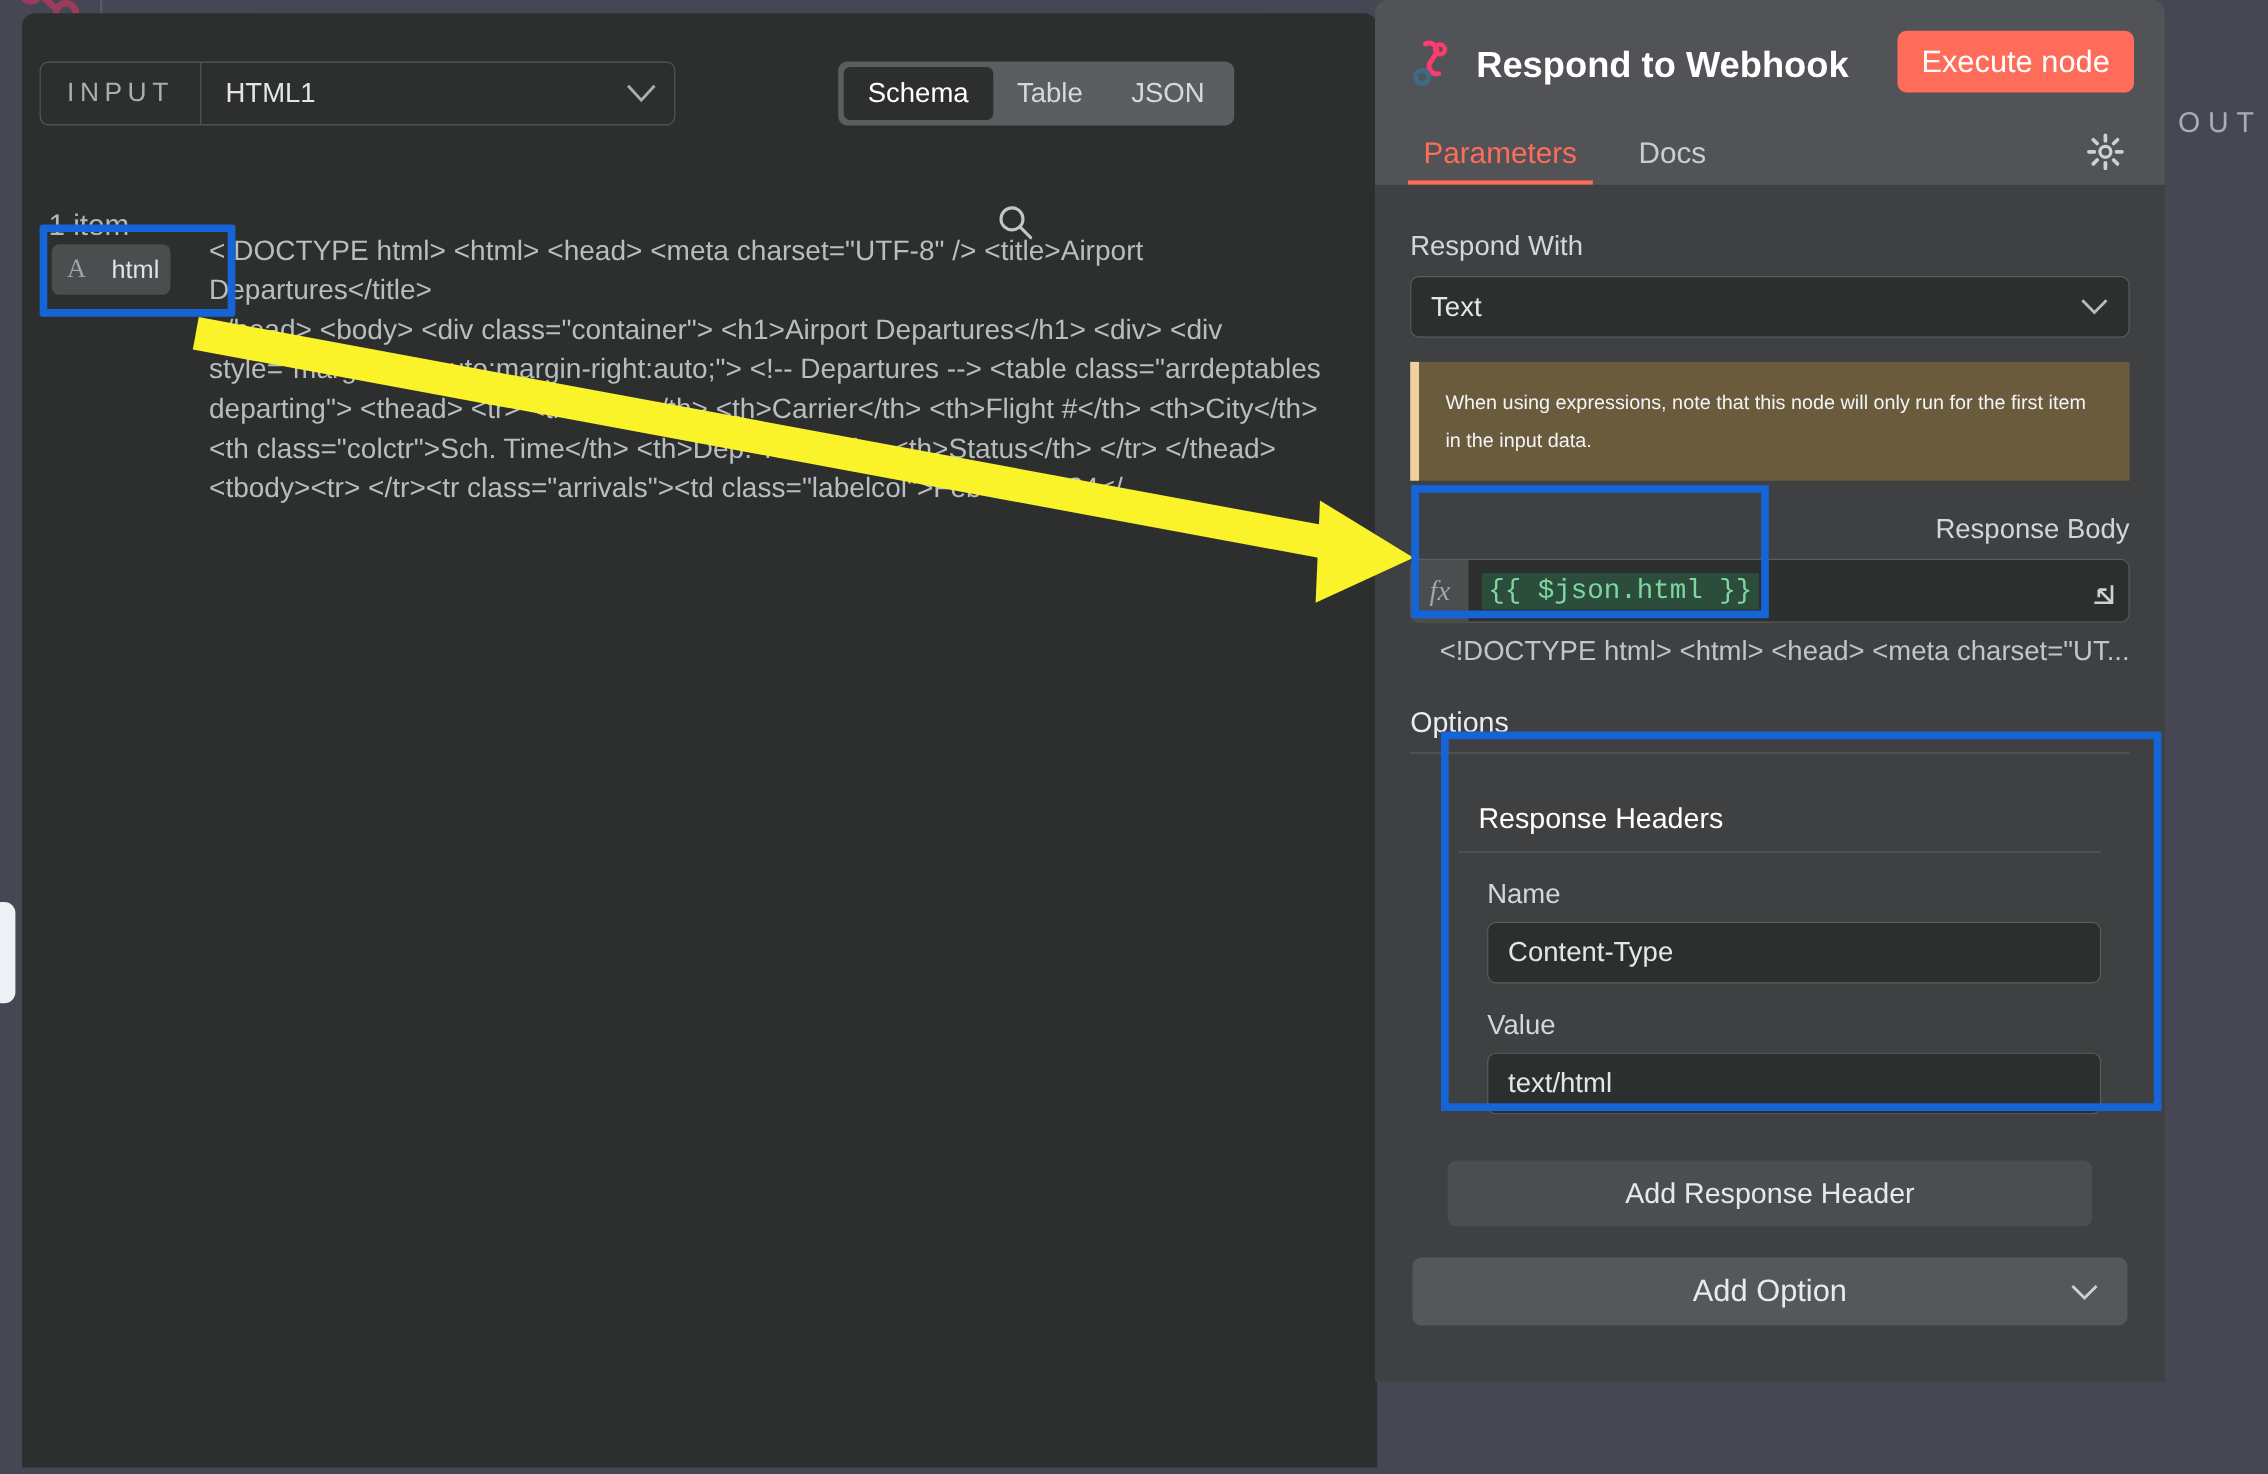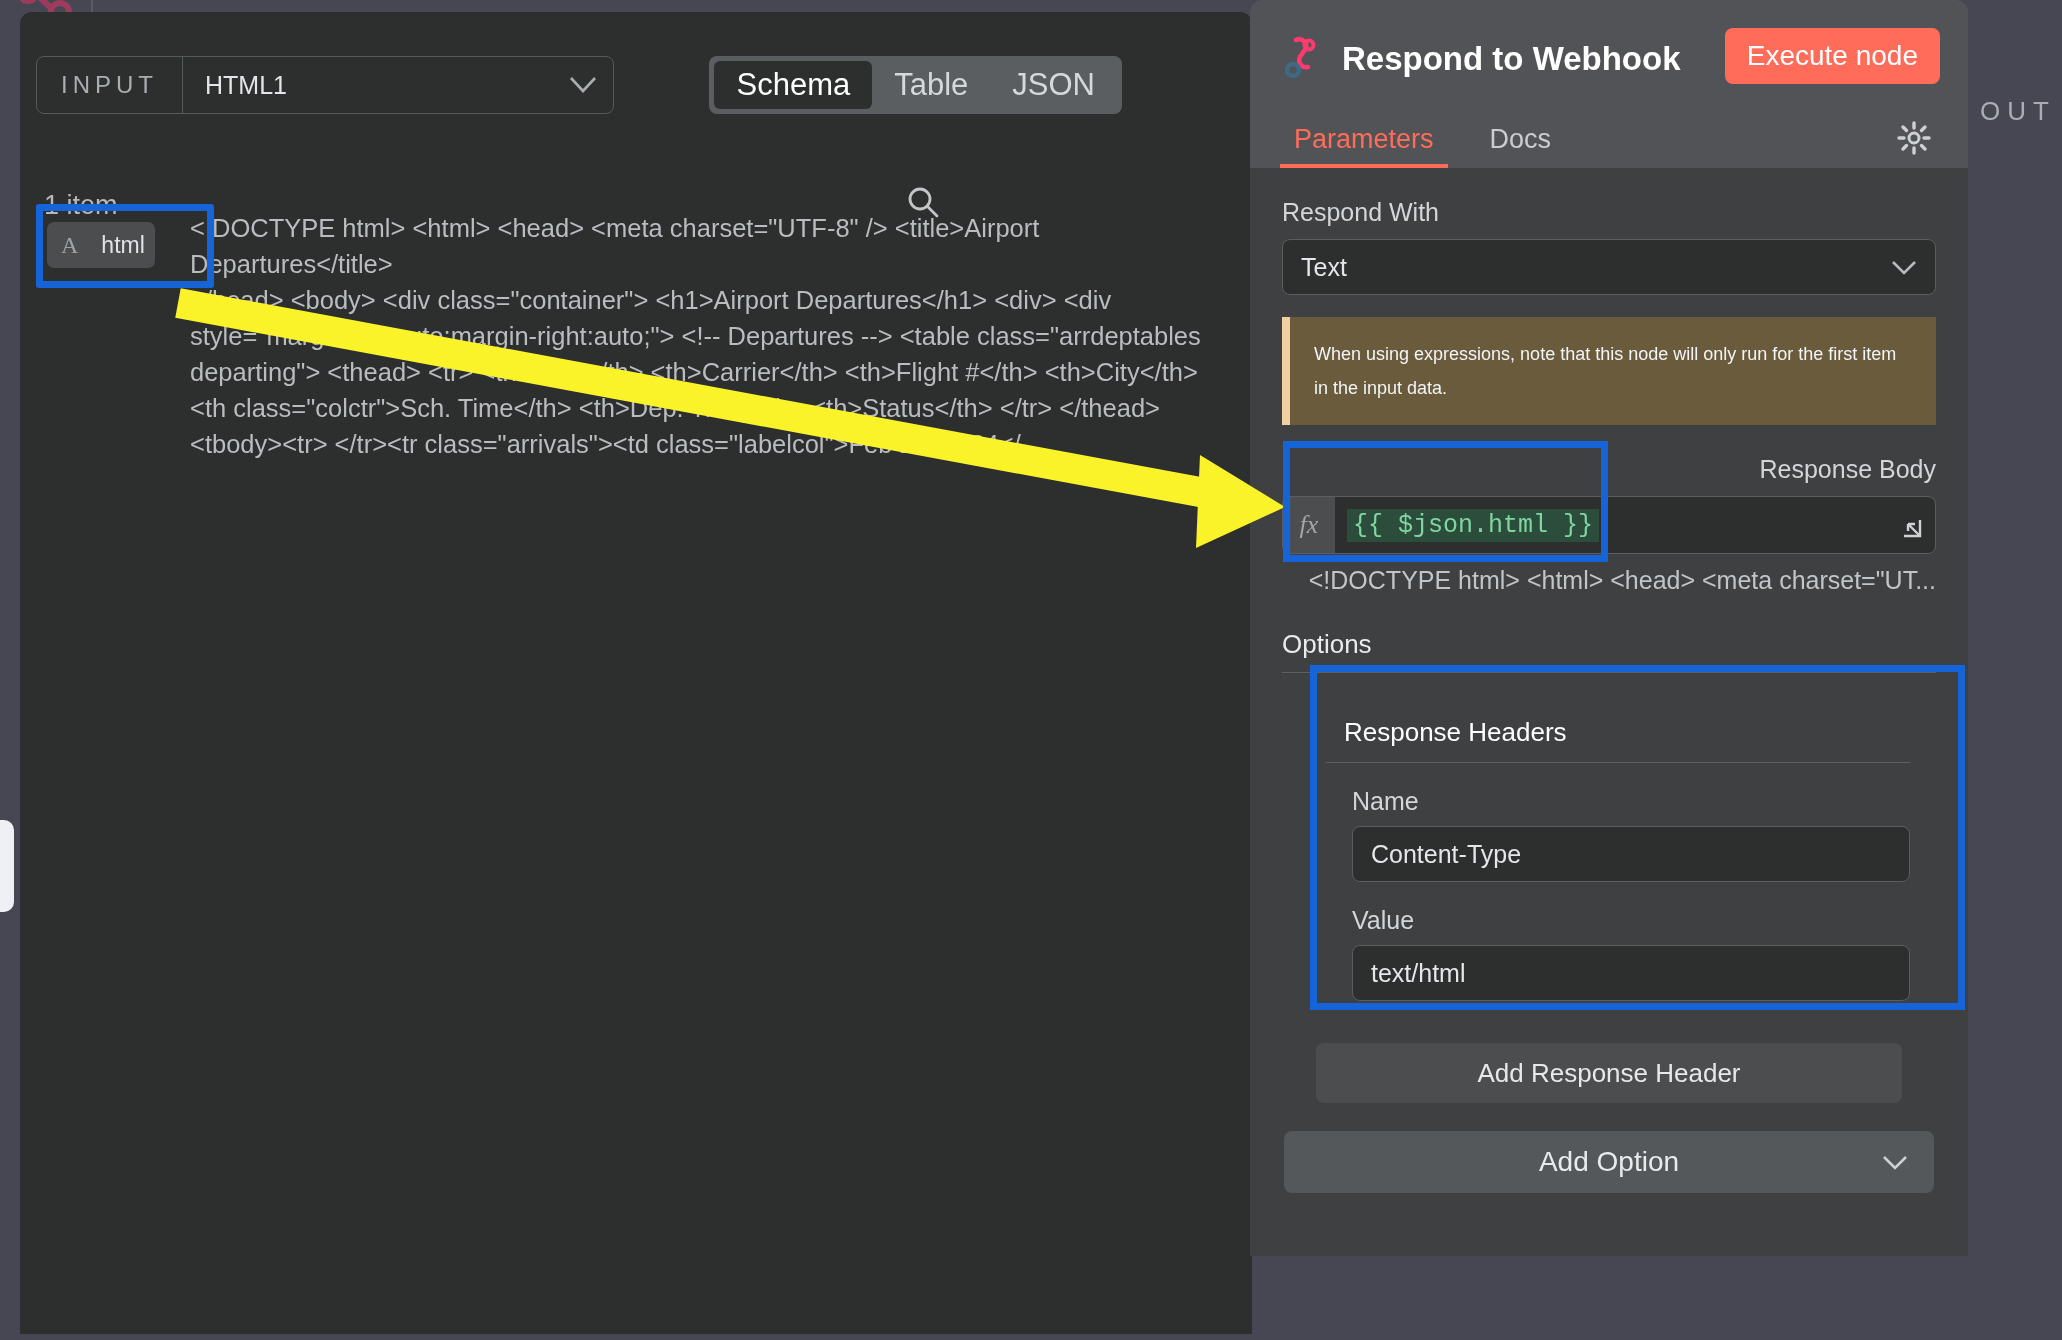--- a/index.html
+++ b/index.html
@@ -64,21 +64,21 @@
     position: absolute; right: 130px; top: 0;
     height: 58px;
     background: #5b5e60;
     border-radius: 8px;
     display: flex; align-items: center; padding: 5px;
     gap: 0;
   }
   .view-tab {
     height: 48px; padding: 0 22px;
     display: flex; align-items: center;
-    color: #d6d9dc; font-size: 31px;
+    color: #d6d9dc; font-size: 25px;
     border-radius: 6px;
     white-space: nowrap;
   }
   .view-tab.active { background: #2d2e2e; color: #ffffff; }
 
   .item-count-row {
     position: absolute; left: 0; top: 178px; width: 100%; height: 40px;
   }
   .item-count {
     position: absolute; left: 24px; top: 0;
@@ -179,21 +179,21 @@
   .node-tab.active { color: #ff6d5a; border-bottom-color: #ff6d5a; }
   .gear-btn {
     position: absolute; right: 34px; top: 118px;
     width: 40px; height: 40px;
     display: flex; align-items: center; justify-content: center;
   }
 
   .params-body {
     position: absolute; left: 0; top: 168px; width: 100%; bottom: 0;
     background: #3e4042;
-    padding: 4px 32px;
+    padding: 16px 32px;
   }
   .field-label {
     color: #d3d6d9; font-size: 25px;
     margin: 26px 0 12px 0;
   }
   .select-box {
     height: 56px; background: #2d2e2e;
     border: 1px solid #5a5e60; border-radius: 8px;
     display: flex; align-items: center; padding: 0 18px;
     color: #e4e6e9; font-size: 25px;

